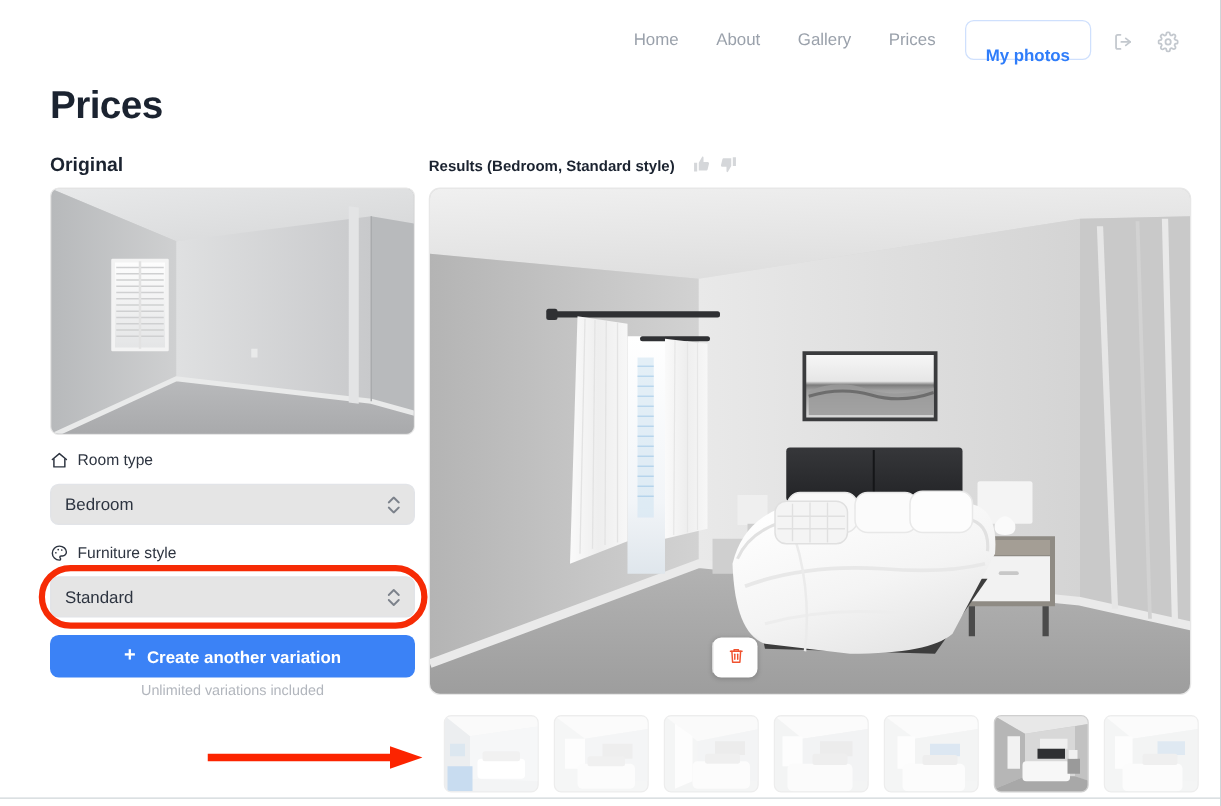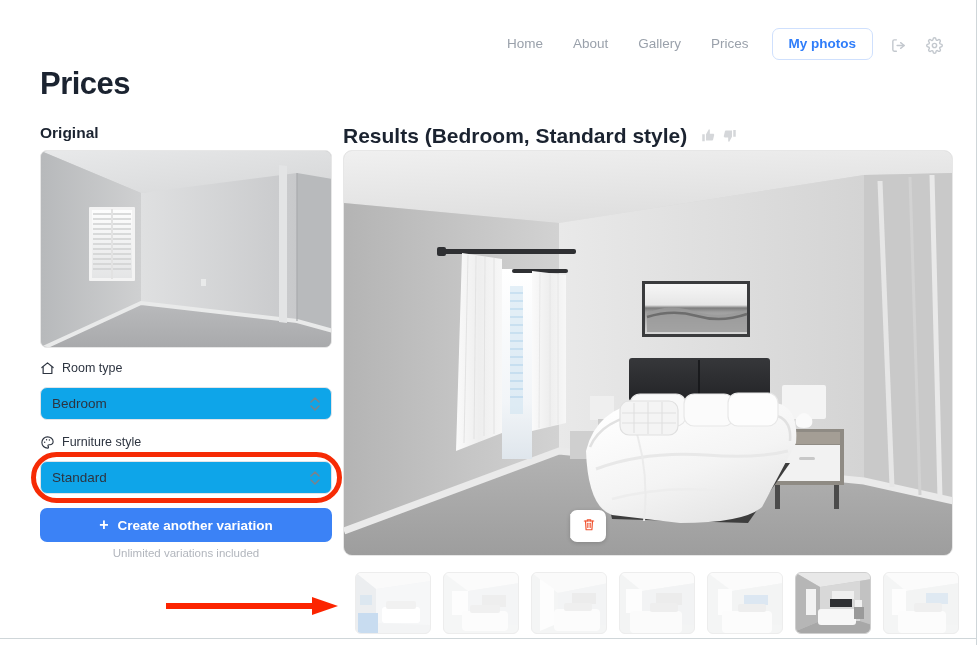--- a/index.html
+++ b/index.html
@@ -27,23 +27,23 @@
     position: absolute; right: 28px; top: 16px;
     display: flex; align-items: flex-end; gap: 0px;
   }
   .nav a.navlink {
     font-size: 13.5px; color: #9aa1ab; text-decoration: none;
     padding: 0 15px; line-height: 32px; white-space: nowrap;
   }
   .nav .myphotos {
     font-size: 13.5px; font-weight: bold; color: #2f7dfa;
     border: 1px solid #cfe0fd; border-radius: 7px;
-    padding: 0 16px; line-height: 30px; height: 32px;
+    padding: 13px 16px; line-height: 30px; height: 32px;
     margin-left: 8px; margin-right: 4px; white-space: nowrap;
-    text-decoration: none; display: inline-block; margin-top: 12px;
+    text-decoration: none; display: inline-block;
   }
   .iconbtn {
     width: 30px; height: 30px; display: flex; align-items: center;
     justify-content: center; margin-left: 6px;
   }
   .iconbtn svg { display: block; }
 
   
   .page-title {
     position: absolute; left: 40px; top: 66px;
@@ -51,42 +51,42 @@
   }
 
   
   .col-head-left {
     position: absolute; left: 40px; top: 124px;
     font-size: 15.5px; font-weight: bold; color: #1b2330;
   }
   .col-head-right {
     position: absolute; left: 343px; top: 124px;
     display: flex; align-items: center; gap: 10px;
-    font-size: 21px; font-weight: bold; color: #1b2330; white-space: nowrap;
+    font-size: 12px; font-weight: bold; color: #1b2330; white-space: nowrap;
   }
   .rate-icons { display: flex; gap: 6px; align-items: center; margin-left: 4px; }
 
   
   .orig-img {
     position: absolute; left: 40px; top: 150px; width: 292px; height: 198px;
     border-radius: 7px; overflow: hidden; background: #c9c9c9;
     border: 1px solid #e7e7e7;
   }
 
   
   .field-label {
     position: absolute; display: flex; align-items: flex-start; gap: 7px;
     font-size: 12.5px; color: #2d3440;
   }
   .field-label.room { left: 40px; top: 361px; }
   .field-label.style { left: 40px; top: 435px; }
 
   .select-box {
     position: absolute; left: 40px; width: 292px; height: 33px;
-    border: 1px solid #e2e4e8; border-radius: 7px; background: #0ea5e9;
+    border: 1px solid #e2e4e8; border-radius: 7px; background: #e5e5e5;
     display: flex; align-items: center; padding: 0 11px;
     font-size: 13.5px; color: #2d3440;
   }
   .select-box.room { top: 387px; }
   .select-box.style { top: 461px; }
   .stepper { margin-left: auto; display: flex; flex-direction: column;
              align-items: center; justify-content: center; gap: 2px; }
 
   .create-btn {
     position: absolute; left: 40px; top: 508px; width: 292px; height: 34px;

